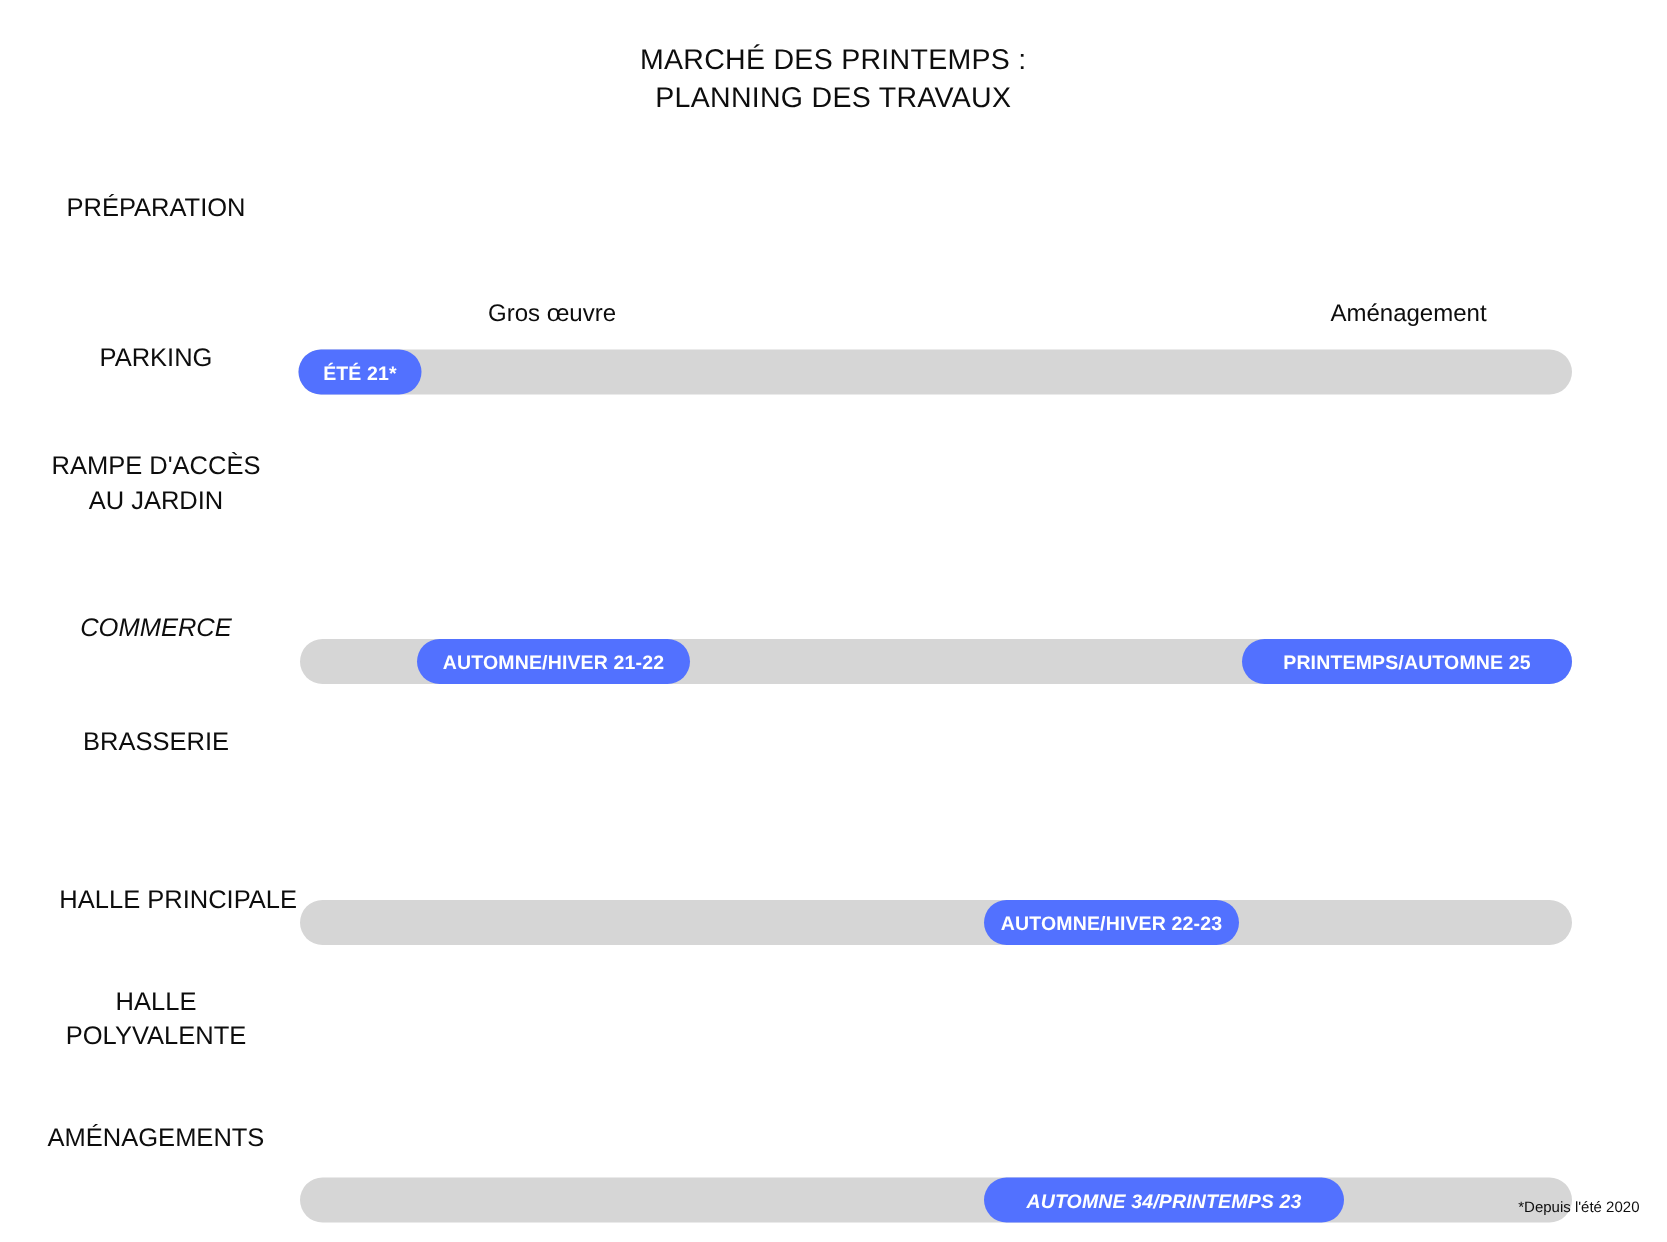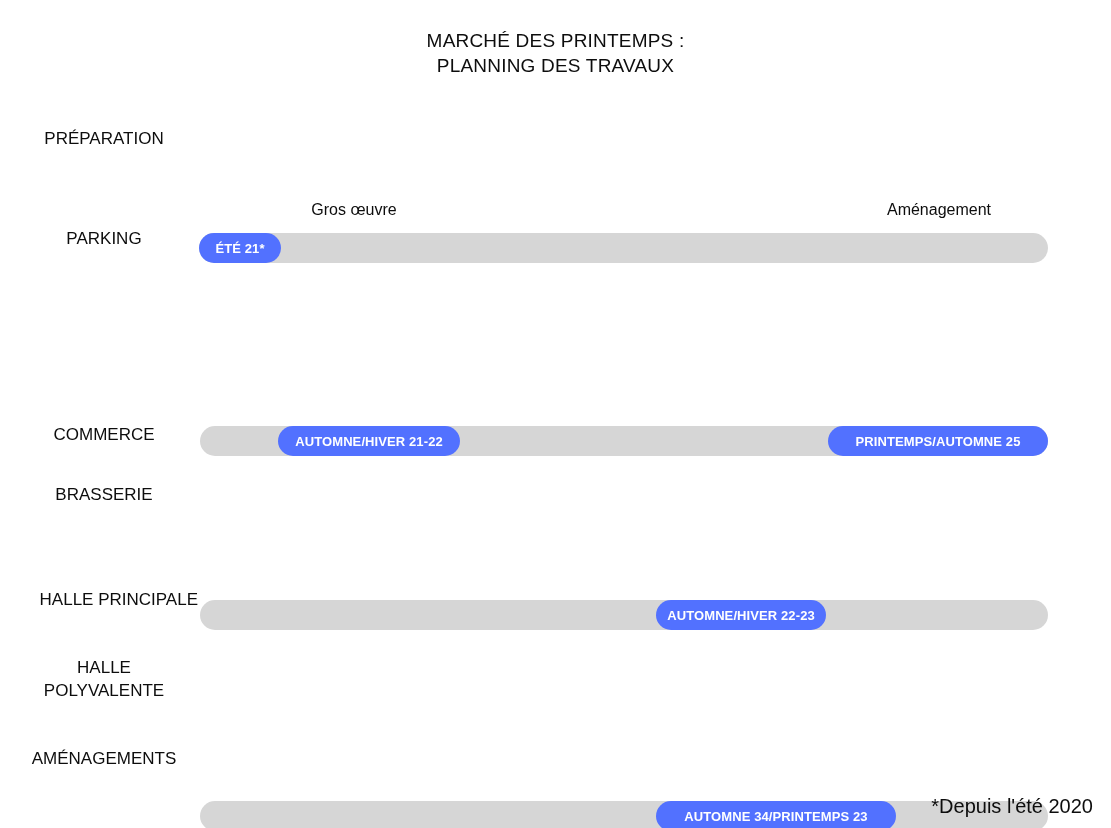--- a/index.html
+++ b/index.html
@@ -91,57 +91,59 @@
     color: #0d0d0d;
     text-align: center;
     white-space: nowrap;
   }
 
   
   .footnote {
     position: absolute;
     right: 18px;
     bottom: 12px;
-    font-size: 20px;
+    font-size: 10px;
     line-height: 20px;
     color: #0d0d0d;
     white-space: nowrap;
     font-weight: 400;
   }
 </style>
 </head>
 <body>
 
 <div id="chart-root">
 
   <div class="chart-title">MARCHÉ DES PRINTEMPS :
 PLANNING DES TRAVAUX</div>
 
   <div class="row" style="top:110px;height:66px;">
     <div class="row-label" style="top:17px;">PRÉPARATION</div>
     <div class="track" style="left:199px;top:123px;width:849px;"></div>
     <div class="bar" style="left:199px;top:123px;width:82px;">ÉTÉ 21*</div>
   </div>
 
-  <div class="phase-caption" style="left:264px;top:200px;width:180px;text-align:center;">Gros œuvre</div>
+  <div class="phase-caption" style="left:278px;top:200px;width:180px;text-align:center;">Gros œuvre</div>
   <div class="phase-caption" style="left:830px;top:200px;width:218px;">Aménagement</div>
 
   <div class="row" style="top:205px;height:66px;">
     <div class="row-label" style="top:22px;">PARKING</div>
     <div class="track" style="left:200px;top:221px;width:848px;"></div>
     <div class="bar" style="left:278px;top:221px;width:182px;">AUTOMNE/HIVER 21-22</div>
     <div class="bar" style="left:828px;top:221px;width:220px;">PRINTEMPS/AUTOMNE 25</div>
   </div>
 
   <div class="row" style="top:292px;height:70px;">
+    <div class="row-label" style="top:7px;">RAMPE D'ACCÈS
+AU JARDIN</div>
     <div class="track" style="left:200px;top:308px;width:848px;"></div>
     <div class="bar" style="left:656px;top:308px;width:170px;">AUTOMNE/HIVER 22-23</div>
   </div>
 
-  <div class="row" style="top:404px;height:66px;">
+  <div class="row" style="top:388px;height:66px;font-style:italic;">
     <div class="row-label" style="top:19px;">COMMERCE</div>
     <div class="track" style="left:200px;top:397px;width:848px;"></div>
     <div class="bar" style="left:656px;top:397px;width:240px;">AUTOMNE 34/PRINTEMPS 23</div>
   </div>
 
   <div class="row" style="top:471px;height:66px;">
     <div class="row-label" style="top:12px;">BRASSERIE</div>
 
   </div>
 

